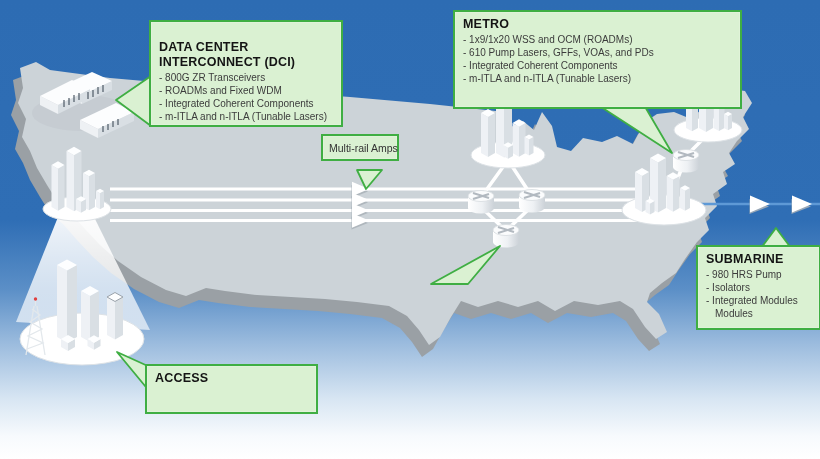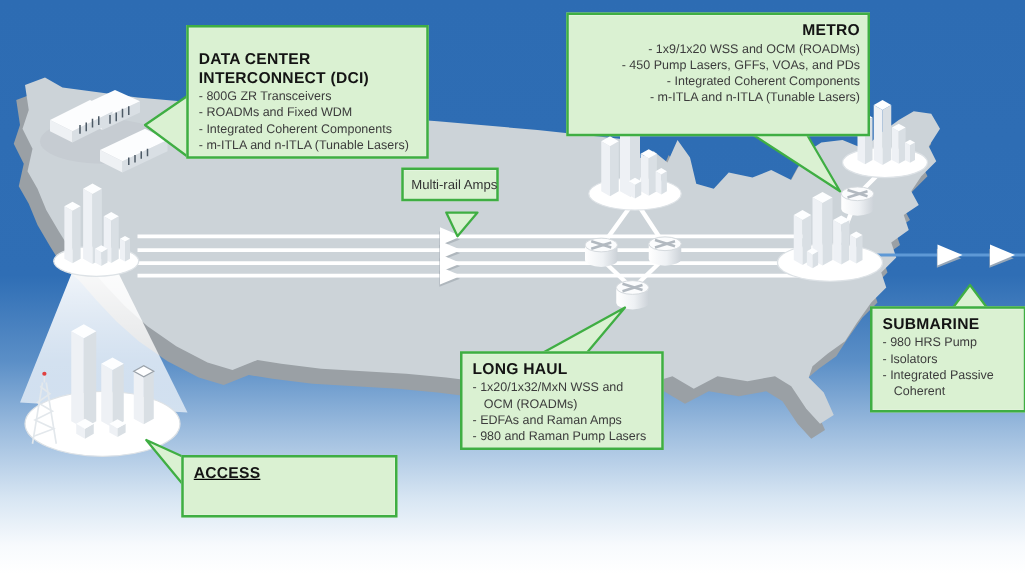--- a/index.html
+++ b/index.html
@@ -21,25 +21,25 @@
     display:block;font-weight:bold;font-size:12.5px;line-height:15px;
     color:#141414;letter-spacing:.2px;
   }
   .callout .bullets{margin-top:1px;}
   .bullet{
     font-size:10px;line-height:13px;color:#3c3c3c;
     padding-left:9px;text-indent:-9px;
   }
   #callout-dci{left:149px;top:20px;width:194px;height:107px;}
   #callout-dci .title{max-width:158px;margin-top:13px;}
-  #callout-metro{left:453px;top:10px;width:243px;height:99px;text-align:right;}
+  #callout-metro{left:453px;top:10px;width:289px;height:99px;}
   #callout-multirail{left:321px;top:134px;width:78px;height:27px;padding:6px 6px;}
   #callout-multirail .title{font-weight:normal;font-size:10.5px;line-height:13px;color:#333;white-space:nowrap;letter-spacing:0;}
   #callout-longhaul{left:368px;top:281px;width:163px;height:79px;}
-  #callout-access{left:145px;top:364px;width:173px;height:50px;text-decoration:underline;}
+  #callout-access{left:145px;top:364px;width:173px;height:50px;}
   #callout-submarine{left:696px;top:245px;width:125px;height:85px;}
 </style>
 </head>
 <body>
 
 <div id="stage">
 
   <svg id="scene" width="820" height="459" viewBox="0 0 820 459">
       <defs>
         <linearGradient id="cylGrad" x1="0" y1="0" x2="1" y2="0">
@@ -253,45 +253,37 @@
         <div class="bullet">- ROADMs and Fixed WDM</div>
         <div class="bullet">- Integrated Coherent Components</div>
         <div class="bullet">- m-ITLA and n-ITLA (Tunable Lasers)</div>
       </div>
   </div>
 
   <div class="callout" id="callout-metro">
     <span class="title">METRO</span>
     <div class="bullets">
         <div class="bullet">- 1x9/1x20 WSS and OCM (ROADMs)</div>
-        <div class="bullet">- 450 Pump Lasers, GFFs, VOAs, and PDs</div>
+        <div class="bullet">- 610 Pump Lasers, GFFs, VOAs, and PDs</div>
         <div class="bullet">- Integrated Coherent Components</div>
         <div class="bullet">- m-ITLA and n-ITLA (Tunable Lasers)</div>
       </div>
   </div>
 
   <div class="callout" id="callout-multirail">
     <span class="title">Multi-rail Amps</span>
   </div>
 
-  <div class="callout" id="callout-longhaul">
-    <span class="title">LONG HAUL</span>
-    <div class="bullets">
-        <div class="bullet">- 1x20/1x32/MxN WSS and OCM (ROADMs)</div>
-        <div class="bullet">- EDFAs and Raman Amps</div>
-        <div class="bullet">- 980 and Raman Pump Lasers</div>
-      </div>
-  </div>
 
   <div class="callout" id="callout-access">
     <span class="title">ACCESS</span>
   </div>
 
   <div class="callout" id="callout-submarine">
     <span class="title">SUBMARINE</span>
     <div class="bullets">
         <div class="bullet">- 980 HRS Pump</div>
         <div class="bullet">- Isolators</div>
-        <div class="bullet">- Integrated Passive Coherent</div>
+        <div class="bullet">- Integrated Modules Modules</div>
       </div>
   </div>
 
 </div>
 
 </body></html>

